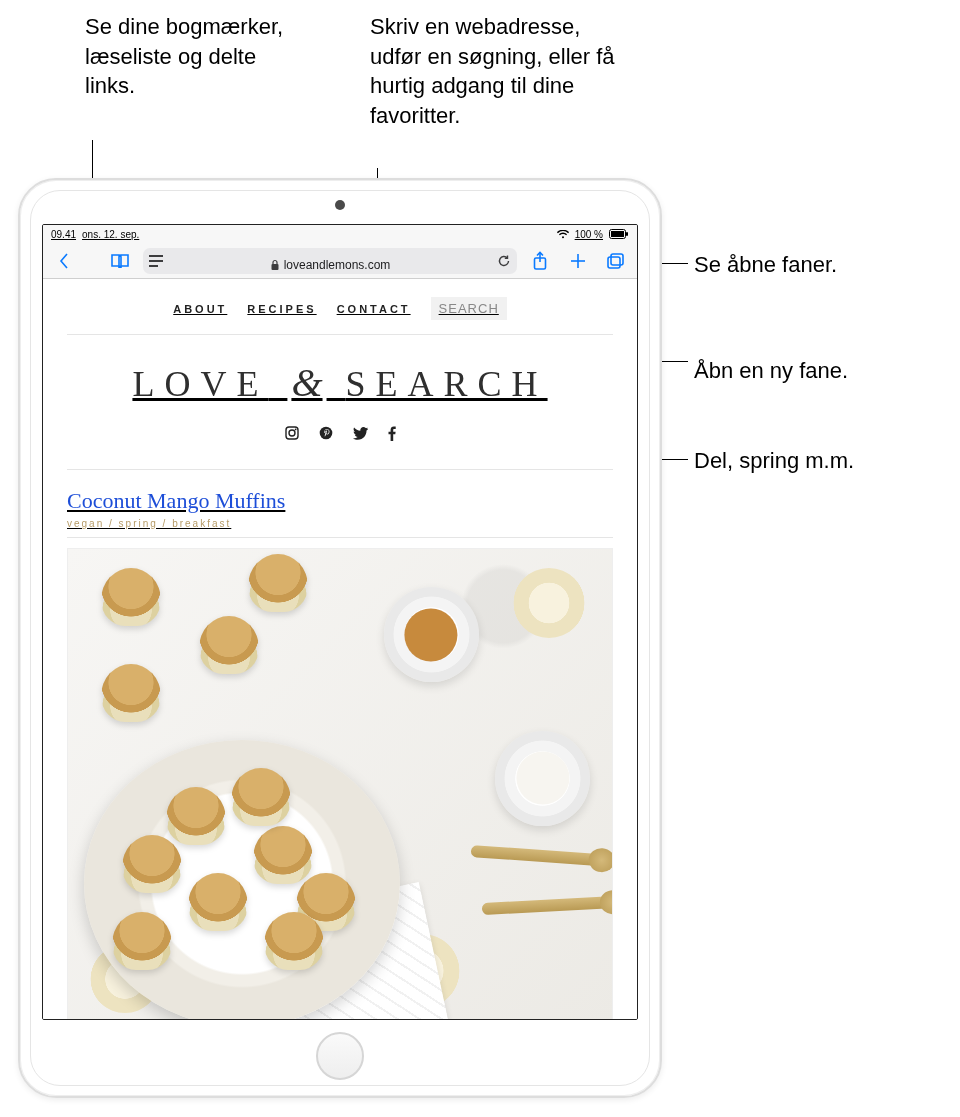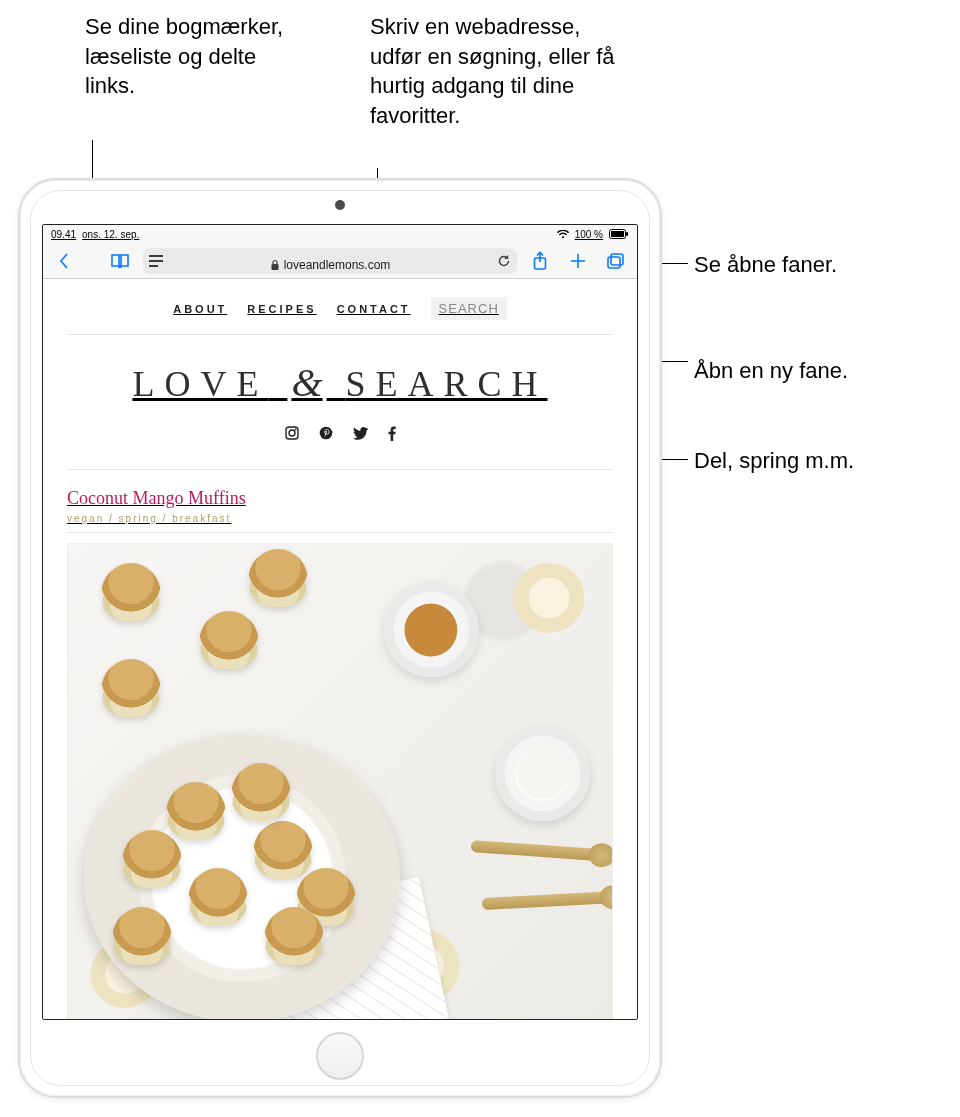--- a/index.html
+++ b/index.html
@@ -165,22 +165,22 @@
     font-weight: 400;
     margin-bottom: 20px;
   }
   .logo .amp { font-family: Georgia, serif; font-style: italic; font-size: 40px; letter-spacing: 0; padding: 0 4px; color: #2f2f2f; }
   .social { display:flex; justify-content:center; gap:20px; margin-bottom: 24px;}
   .social span { color:#222; }
   .social svg { fill:#222; }
   .hr2 { height:1px; background:#e5e5e5; margin-bottom: 18px; }
   .post-title {
     font-family: Georgia, serif;
-    font-size: 18px;
-    color: #be185d;
+    font-size: 22px;
+    color: #1d4ed8;
     font-weight: 400;
     margin-bottom: 4px;
   }
   .post-meta {
     font-size: 10px;
     letter-spacing: 2px;
     text-transform: lowercase;
     color: #b69b67;
     margin-bottom: 8px;
   }

